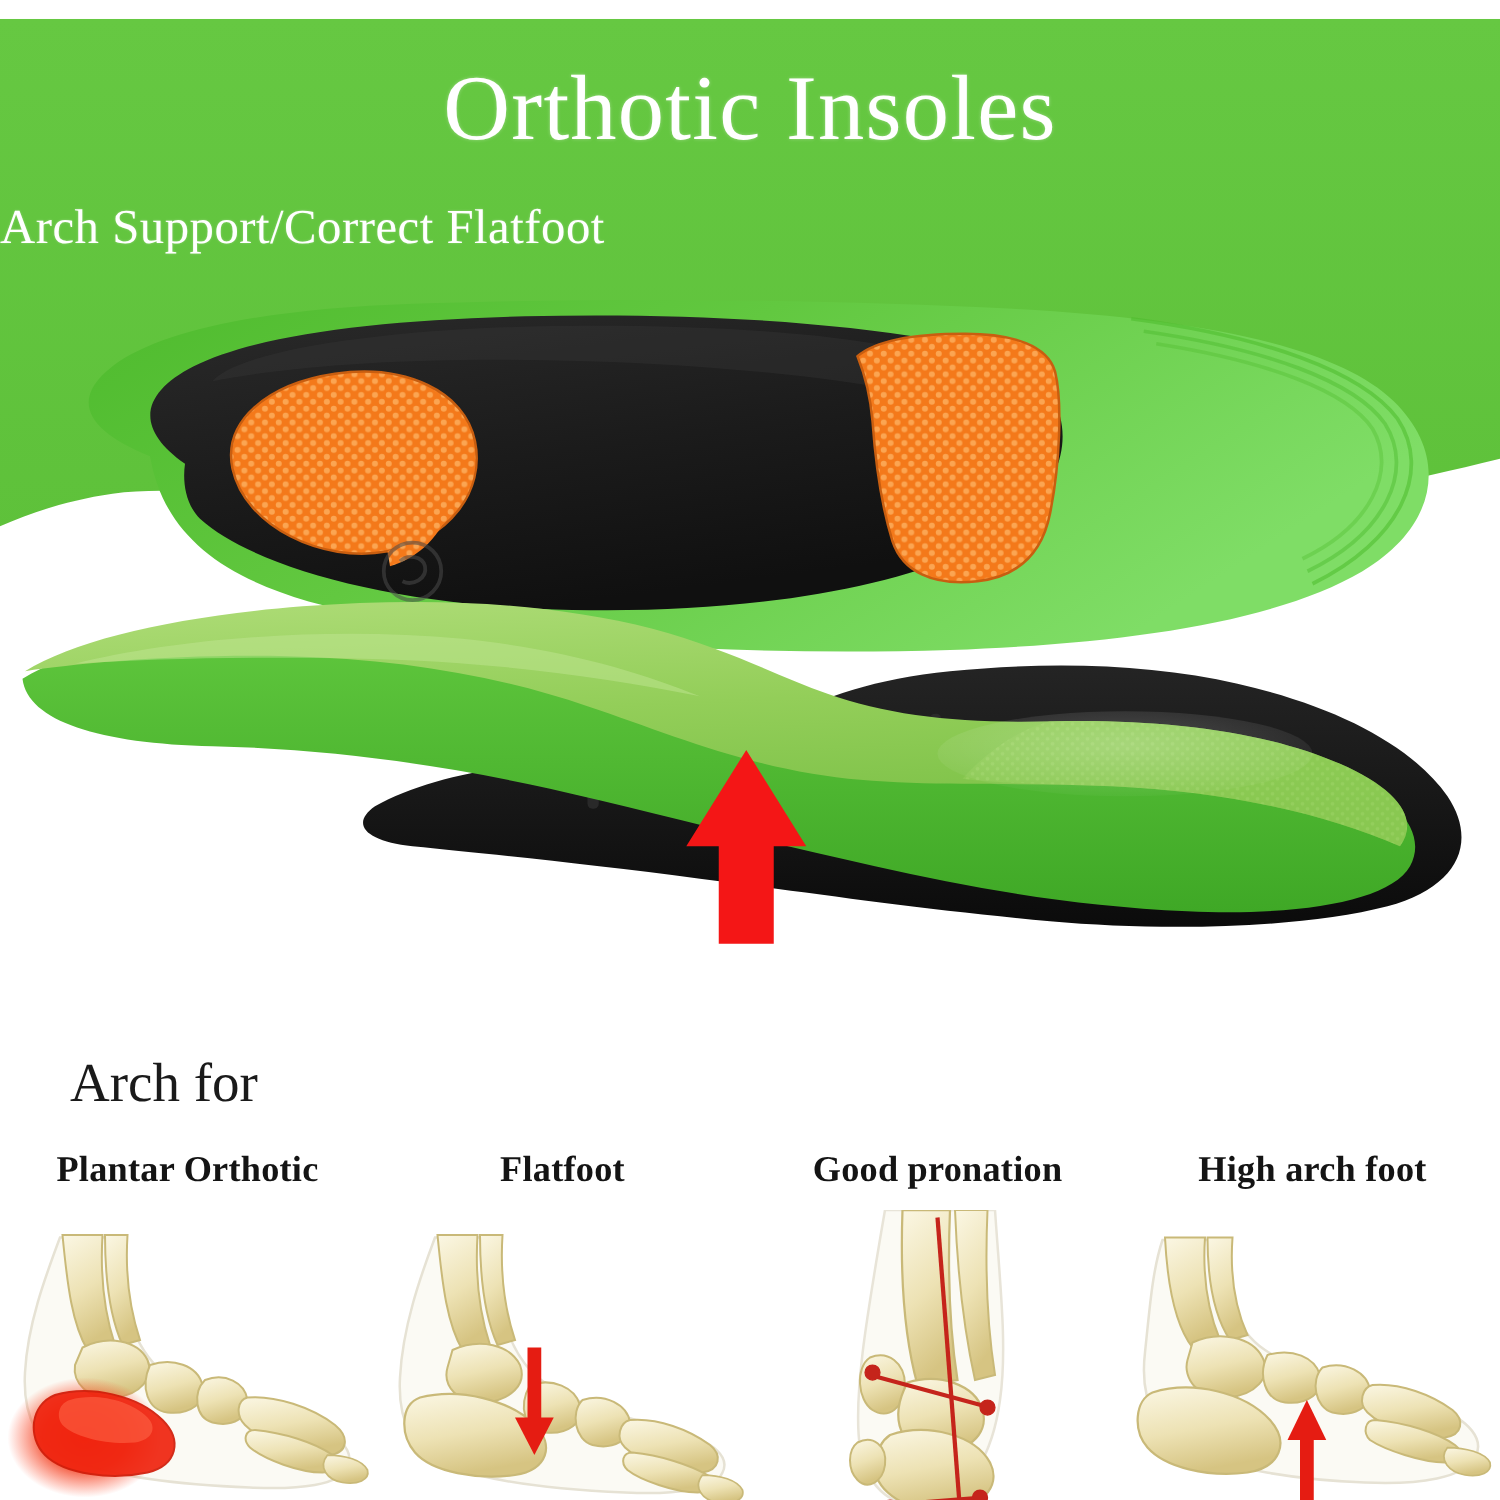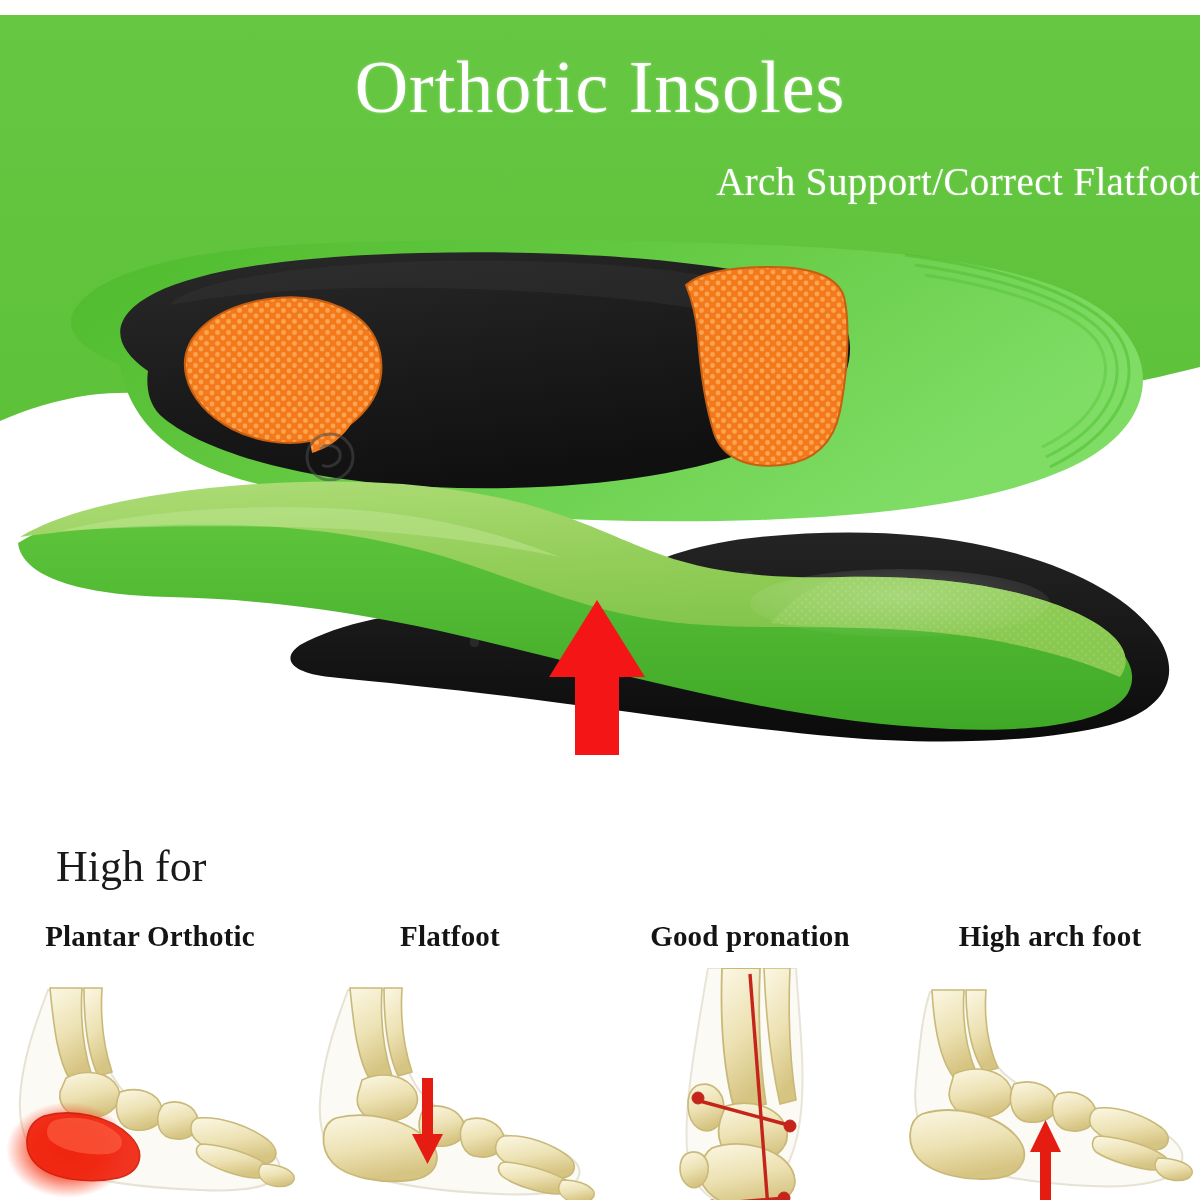--- a/index.html
+++ b/index.html
@@ -7,21 +7,21 @@
        font-family:"Liberation Serif", serif;}
   #page{position:relative;width:1200px;height:1200px;background:#ffffff;margin-top:15px;}
 
   
   .banner{position:absolute;left:0;top:0;width:1200px;height:430px;overflow:hidden;}
   .banner svg{position:absolute;left:0;top:0;}
   .title{position:absolute;left:0;top:34px;width:1200px;text-align:center;
          color:#ffffff;font-size:74px;line-height:1.05;font-weight:400;
          font-family:"Liberation Serif", serif;letter-spacing:1px;
          text-shadow:0 0 3px rgba(255,255,255,.35);}
-  .subtitle{position:absolute;left:0;top:146px;width:1200px;text-align:right;
+  .subtitle{position:absolute;left:0;top:146px;width:1200px;text-align:left;
             color:#ffffff;font-size:39px;line-height:1.1;font-weight:400;
             font-family:"Liberation Serif", serif;letter-spacing:.4px;
             text-shadow:0 0 2px rgba(255,255,255,.3);}
 
   
   .product{position:absolute;left:0;top:210px;width:1200px;height:600px;}
   .product svg{position:absolute;left:0;top:0;}
 
   
   .goodfor{position:absolute;left:56px;top:826px;font-size:44px;color:#1a1a1a;
@@ -190,21 +190,21 @@
                  C480,316 390,304 290,302 C200,300 120,302 60,306 Z" fill="#BFE592" opacity="0.5"></path>
         <ellipse cx="900" cy="378" rx="150" ry="34" fill="url(#heelGlow)"></ellipse>
       </g>
 
       <g>
         <path d="M597,375 L645,452 L619,452 L619,530 L575,530 L575,452 L549,452 Z" fill="#F41616"></path>
       </g>
     </svg>
   </div>
 
-  <div class="goodfor">High for</div>
+  <div class="goodfor">Arch for</div>
 
   <div class="cards">
 
     <div class="card">
       <div class="card-label">Plantar Orthotic</div>
       <div class="card-art">
         <svg width="300" height="247" viewBox="0 0 300 247">
           <defs>
             <linearGradient id="boneA" x1="0" y1="0" x2="0.3" y2="1">
               <stop offset="0%" stop-color="#FBF7E4"></stop>

